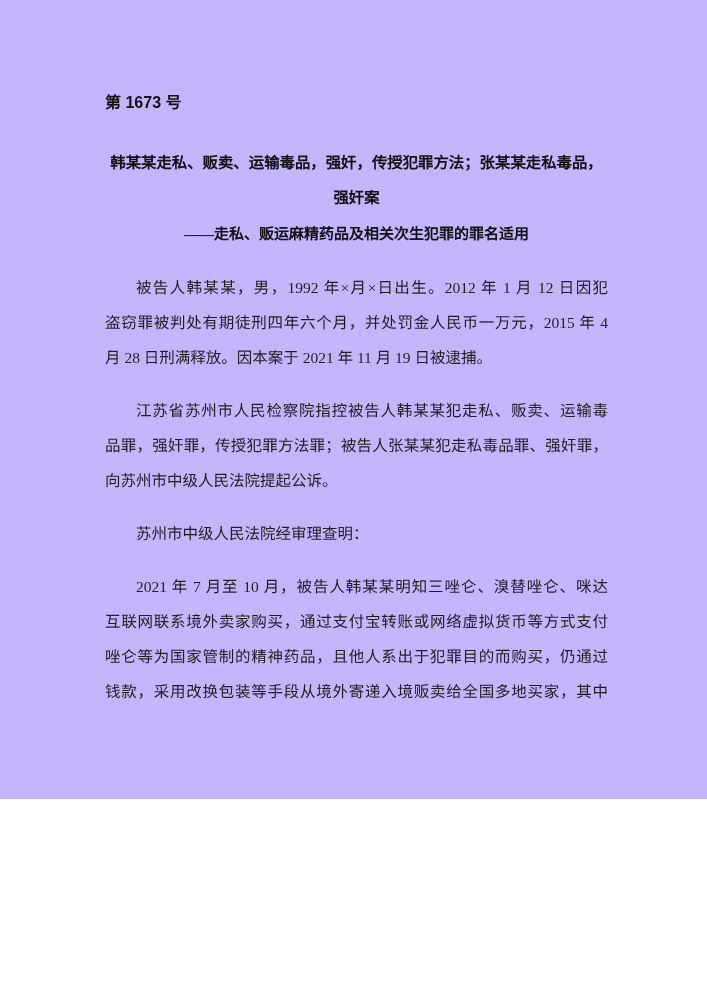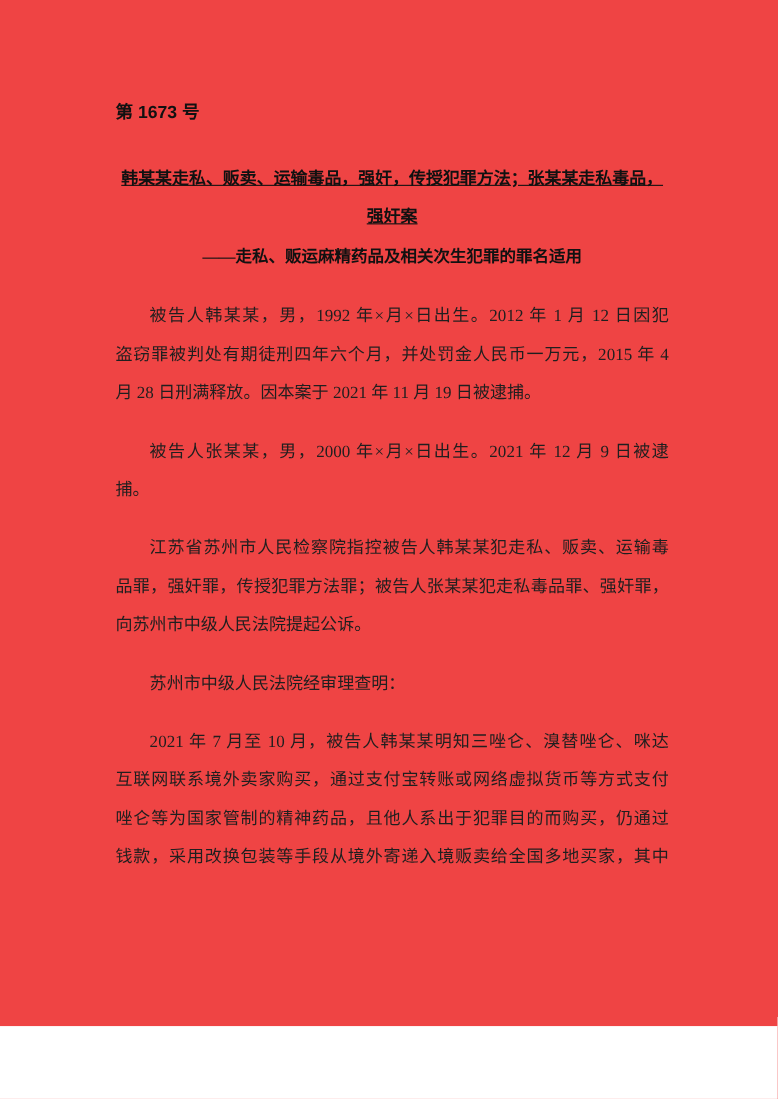--- a/index.html
+++ b/index.html
@@ -3,23 +3,23 @@
 <meta charset="utf-8">
 <style>
   html, body {
     margin: 0;
     padding: 0;
     background: #ffffff;
   }
   .page {
     position: relative;
     width: 707px;
-    height: 933px;
+    height: 799px;
     box-sizing: border-box;
-    background: #ef4444;
+    background: #c4b5fd;
     padding: 88px 99px 0 105px;
     overflow: hidden;
     color: #1a1a1a;
   }
   
   .case-no {
     font-family: "Liberation Sans", "DejaVu Sans", sans-serif;
     font-weight: bold;
     font-size: 16px;
     line-height: 30px;
@@ -30,21 +30,20 @@
     margin-top: 27px;
     font-family: "Liberation Sans", "DejaVu Sans", sans-serif;
     font-weight: bold;
     font-size: 15.4px;
     color: #111111;
   }
   .title-line {
     line-height: 35px;
     text-align: center;
     white-space: nowrap;
-    text-decoration: underline;
   }
   .doc-subtitle {
     margin-top: 2px;
     font-family: Liberation Serif, serif;
     font-weight: bold;
     font-size: 15px;
     line-height: 35px;
     text-align: center;
     color: #111111;
     white-space: nowrap;
@@ -90,24 +89,20 @@
   <div class="doc-subtitle">——走私、贩运麻精药品及相关次生犯罪的罪名适用</div>
 
   <div class="body-text">
     <div id="paragraphs-container">
         <div class="para">
           <div class="line indent">被告人韩某某，男，1992 年×月×日出生。2012 年 1 月 12 日因犯</div>
           <div class="line">盗窃罪被判处有期徒刑四年六个月，并处罚金人民币一万元，2015 年 4</div>
           <div class="line last">月 28 日刑满释放。因本案于 2021 年 11 月 19 日被逮捕。</div>
         </div>
         <div class="para">
-          <div class="line indent">被告人张某某，男，2000 年×月×日出生。2021 年 12 月 9 日被逮</div>
-          <div class="line last">捕。</div>
-        </div>
-        <div class="para">
           <div class="line indent">江苏省苏州市人民检察院指控被告人韩某某犯走私、贩卖、运输毒</div>
           <div class="line">品罪，强奸罪，传授犯罪方法罪；被告人张某某犯走私毒品罪、强奸罪，</div>
           <div class="line last">向苏州市中级人民法院提起公诉。</div>
         </div>
         <div class="para">
           <div class="line indent last">苏州市中级人民法院经审理查明：</div>
         </div>
         <div class="para">
           <div class="line indent">2021 年 7 月至 10 月，被告人韩某某明知三唑仑、溴替唑仑、咪达</div>
           <div class="line">互联网联系境外卖家购买，通过支付宝转账或网络虚拟货币等方式支付</div>

